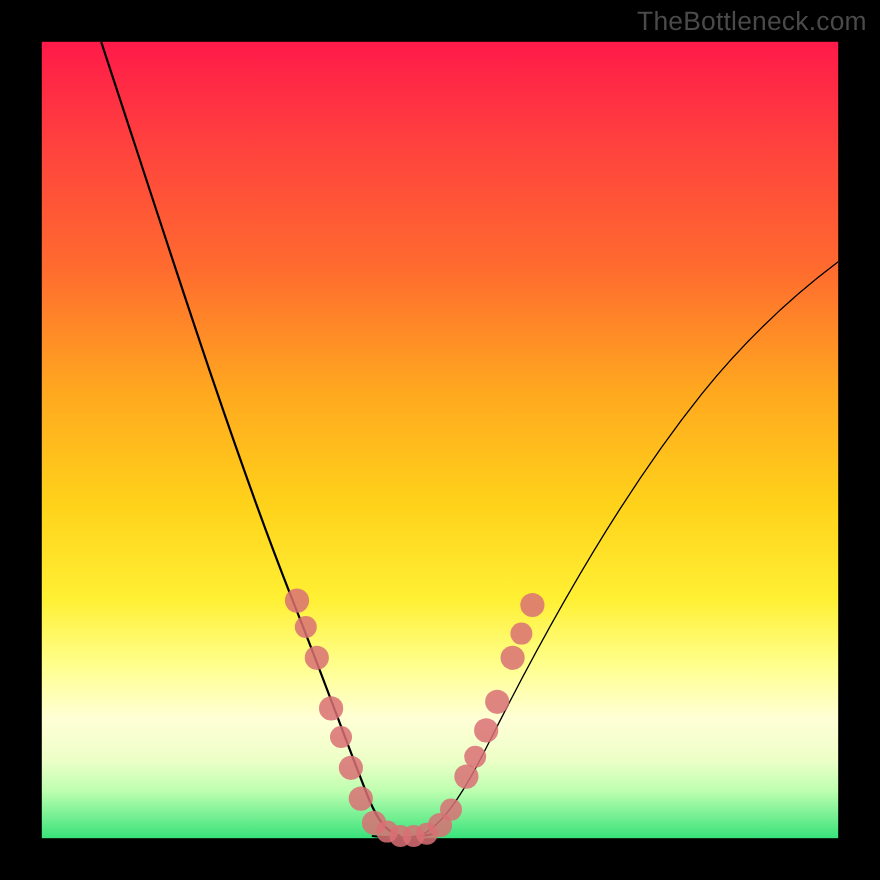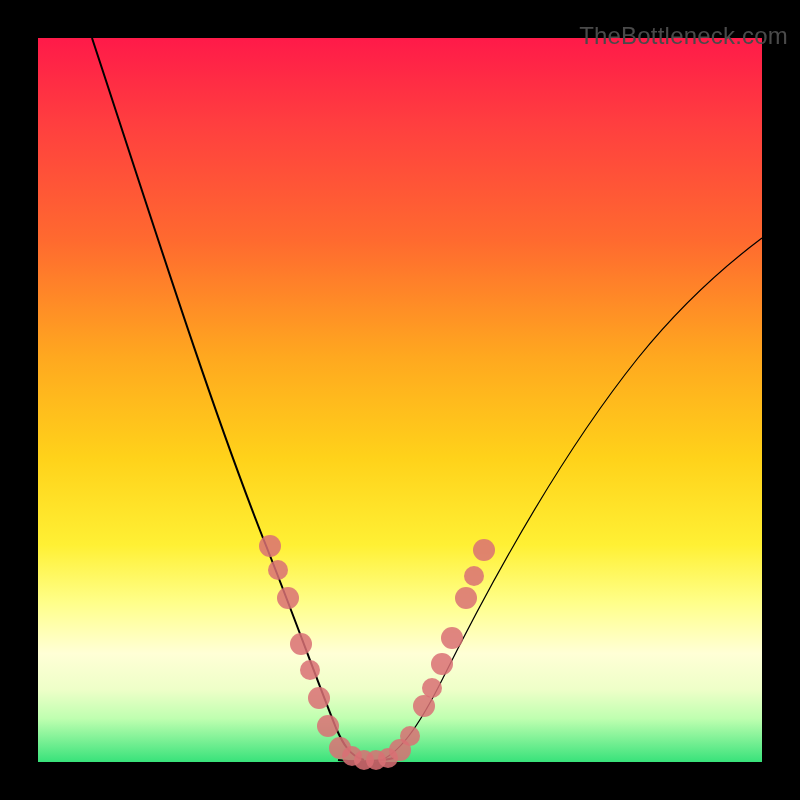--- a/index.html
+++ b/index.html
@@ -31,21 +31,21 @@
       #ffd21a 58%,
       #fff034 70%,
       #ffff8a 78%,
       #ffffd6 85%,
       #eeffc8 90%,
       #bfffb0 94%,
       #38e27a 100%);
   }
   .watermark {
     position: absolute;
-    top: 22px;
+    top: 6px;
     right: 12px;
     color: #4a4a4a;
     font-size: 24px;
     font-weight: 500;
     letter-spacing: 0.2px;
     z-index: 5;
     pointer-events: none;
   }
   svg.curves {
     position: absolute;

